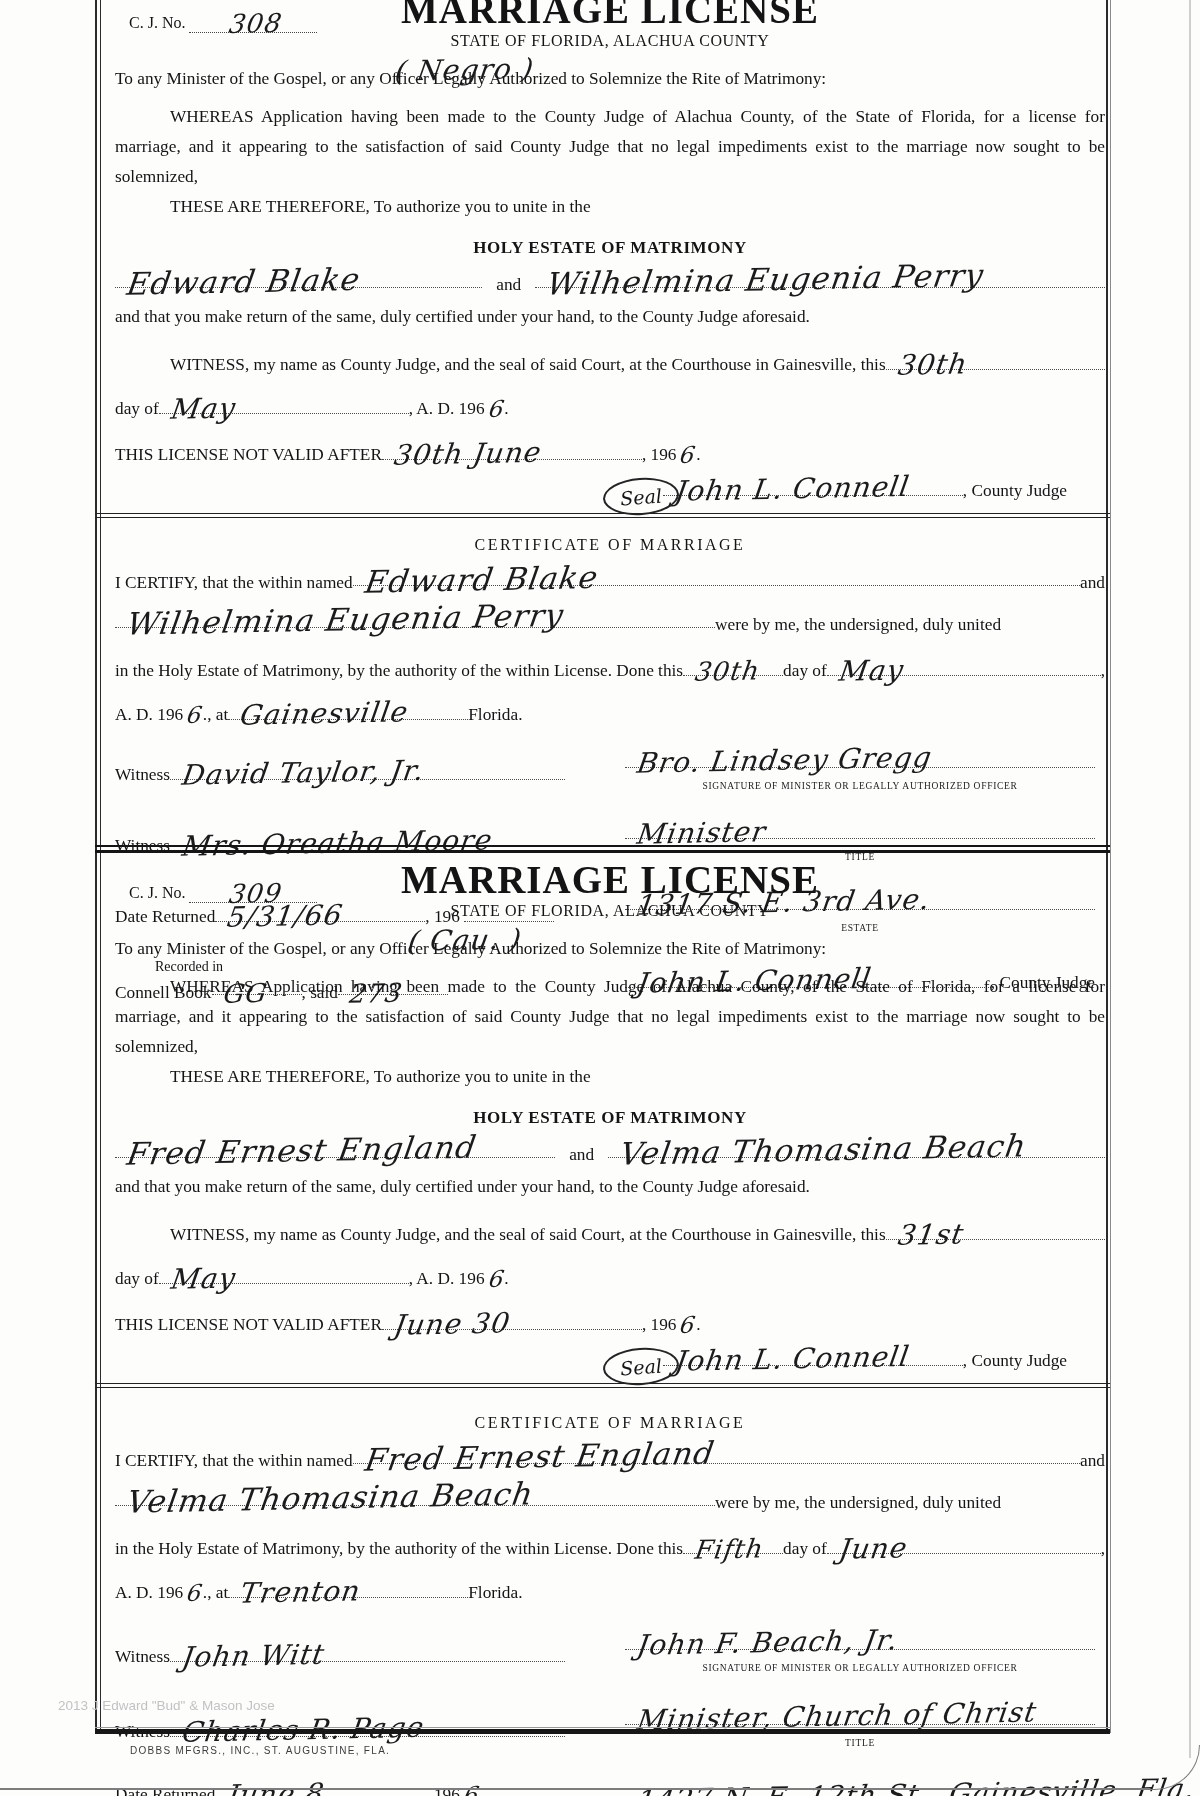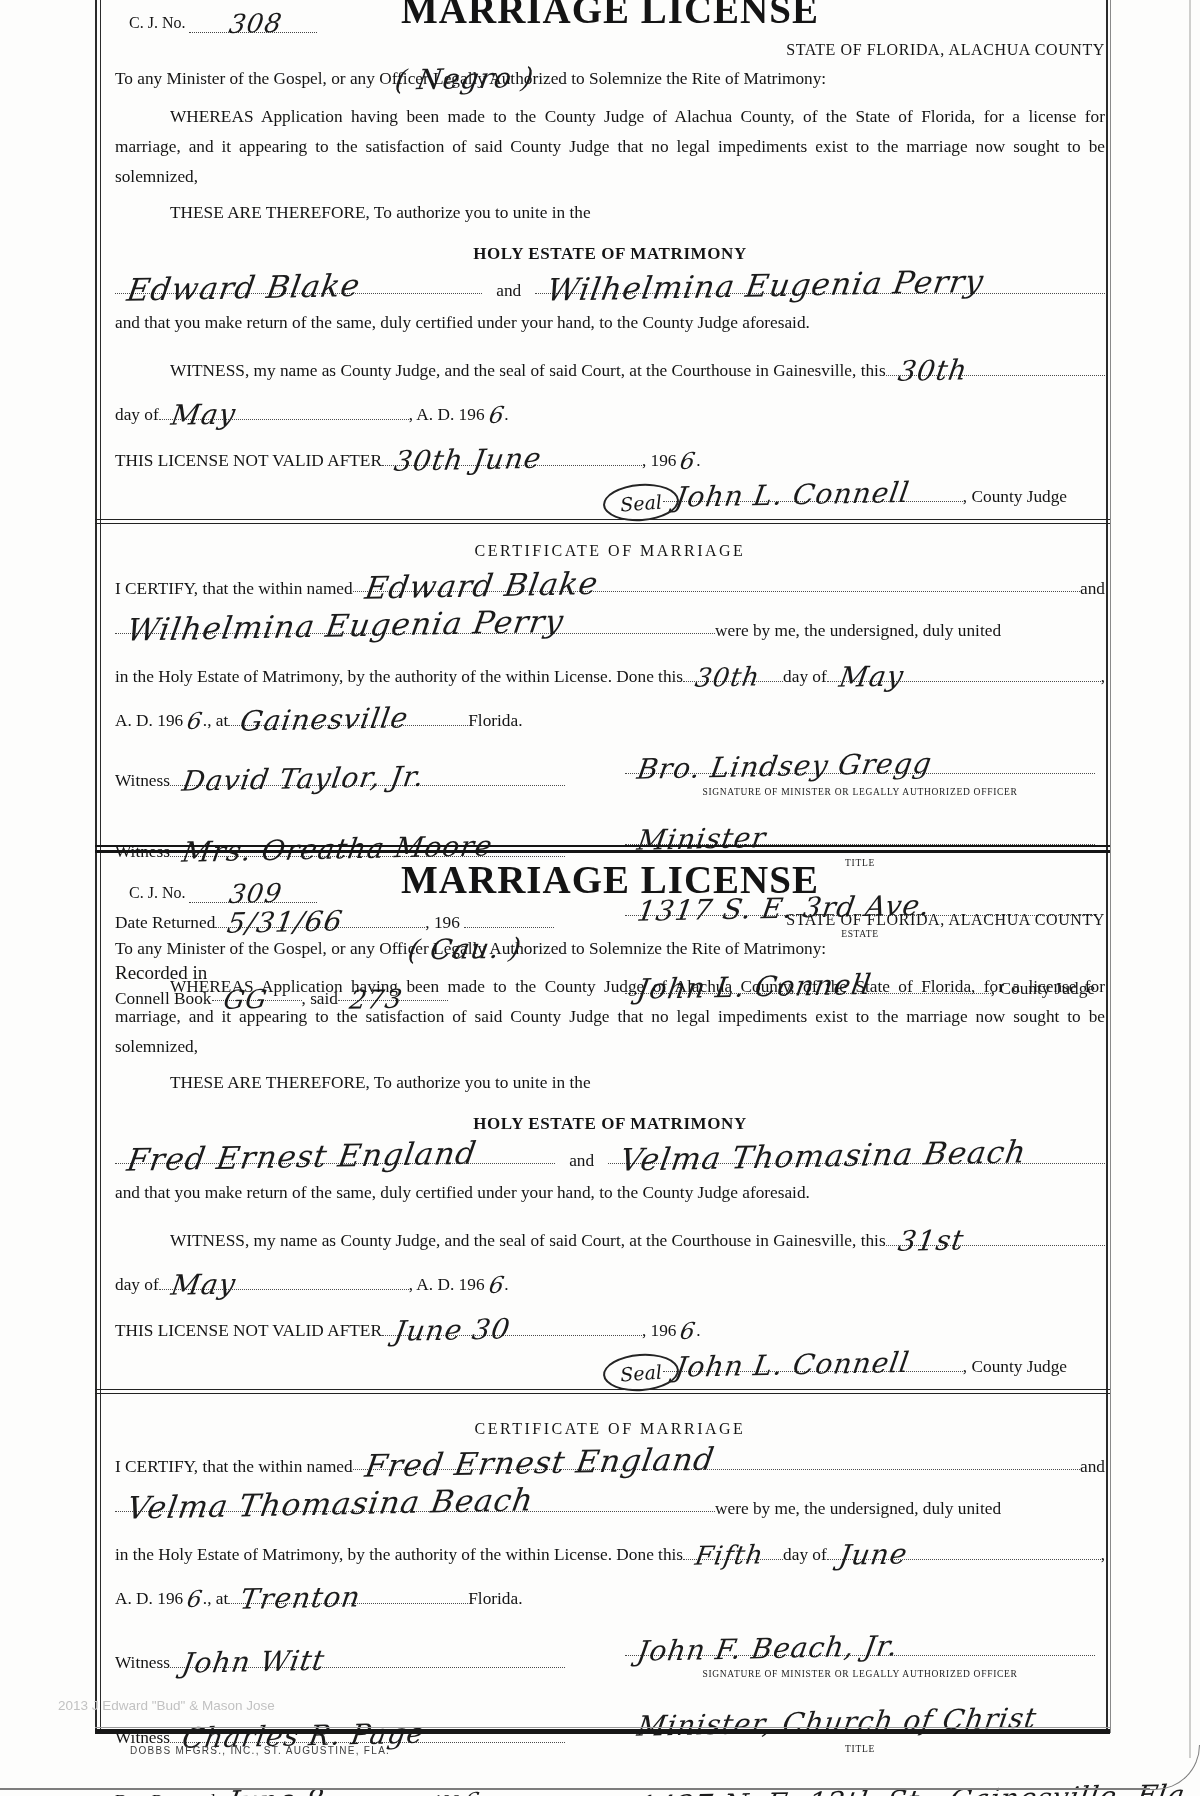--- a/index.html
+++ b/index.html
@@ -17,30 +17,30 @@
   .vl-left  { left:95px;  height:1733px; width:6px; border-left:2.5px solid #2b2b2b; border-right:1.2px solid #2b2b2b; }
   .vl-right { left:1106px; height:1733px; width:5px; border-left:2px solid #2b2b2b; border-right:1px solid #8a8a8a; }
   .vl-edge  { left:1189px; height:1758px; width:1.5px; background:#cfcfcd; }
 
   .lic { position:absolute; left:115px; width:990px; }
   .lic1 { top:-14px; }
   .lic2 { top:856px; }
 
   .lic-head { position:relative; text-align:center; height:62px; }
   .main-title { font-size:39px; font-weight:700; letter-spacing:1px; transform:scaleY(1.05); white-space:nowrap; }
-  .subtitle { font-size:16px; letter-spacing:0.6px; margin-top:10px;text-align:right; }
+  .subtitle { font-size:16px; letter-spacing:0.6px; margin-top:1px; }
   .cjno { position:absolute; left:14px; top:18px; font-size:16px; white-space:nowrap; }
   .cj-line { display:inline-block; border-bottom:1.6px dotted #444; min-width:128px; text-align:center; margin-left:4px; }
   .race { position:absolute; right:148px; top:-4px; font-size:25px; }
 
   .body-text, .row { font-size:17.3px; line-height:30px; }
   p.body-text { }
   .salutation { margin-top:16px; }
   .whereas { margin-top:8px; text-indent:55px; text-align:justify; word-spacing:1px; }
-  .therefore { margin-top:6px; text-indent:55px; }
+  .therefore { text-indent:55px; }
   .holy { margin-top:16px; text-align:center; font-weight:700; font-size:17px; letter-spacing:0.6px; }
 
   .row { display:flex; align-items:baseline; white-space:nowrap; }
   .fill { flex:1 1 auto; }
   .dotted { display:inline-flex; align-items:baseline; border-bottom:1.6px dotted #4a4a4a; min-height:10px; }
   .dots { display:inline-block; border-bottom:1.6px dotted #4a4a4a; height:4px; }
   .w90{width:90px;} .w100{width:100px;} .w110{width:110px;} .w210{width:210px;}
   .w240{width:240px;} .w250{width:250px;} .w260{width:260px;} .w300{width:300px;} .w600{width:600px;}
   .ml55 { margin-left:55px; } .ml45 { }
 
@@ -85,21 +85,21 @@
   .certify2 { margin-top:6px; }
   .done-row { margin-top:12px; }
   .place-row { margin-top:10px; }
 
   .wrow { display:flex; align-items:center; margin-top:14px; font-size:17.3px; line-height:30px; }
   .wleft { width:450px; display:flex; align-items:baseline; white-space:nowrap; }
   .wright { width:470px; margin-left:60px; }
   .sigline { display:flex; align-items:baseline; border-bottom:1.6px dotted #4a4a4a; min-height:14px; }
   .caption { font-size:9.5px; letter-spacing:0.7px; text-align:center; margin-top:3px; color:#222; }
   .wright4 { display:flex; align-items:baseline; white-space:nowrap; }
-  .recorded-label { font-size:19px; line-height:20px; }
+  .recorded-label { font-size:14px; line-height:20px;margin-left:40px; }
   .recorded-line { display:flex; align-items:baseline; white-space:nowrap; font-size:17.3px; line-height:24px; }
 
   .lic2 .cert-title { margin-top:26px; }
   .lic2 .wrow { margin-top:18px; }
 
   .page-sep { position:absolute; left:95px; top:845px; width:1015px; height:8px;
     border-top:2.5px solid #151515; border-bottom:3.5px solid #151515; }
   .bottom-border { position:absolute; left:95px; top:1727px; width:1015px; height:7px;
     border-top:1.2px solid #9a9a9a; border-bottom:5px solid #171717; }
   .printer-credit { position:absolute; left:130px; top:1745px;

